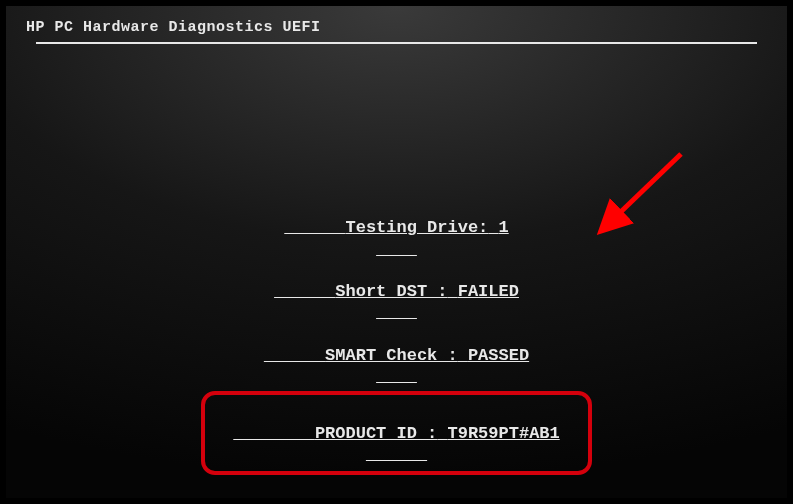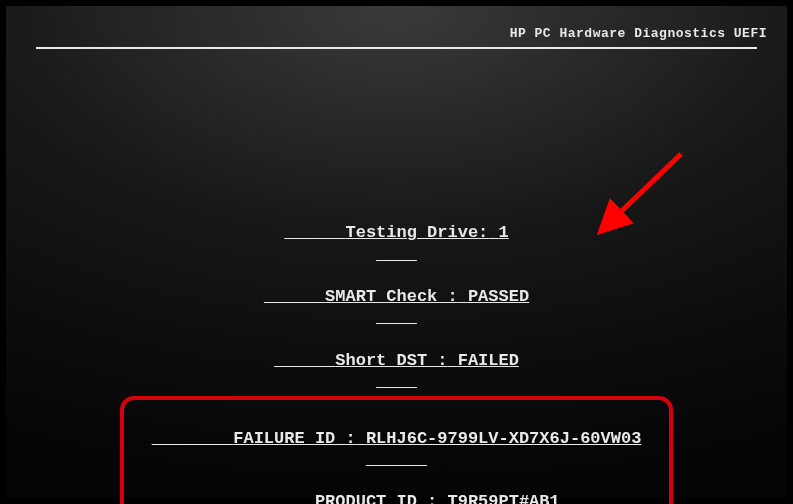--- a/index.html
+++ b/index.html
@@ -11,23 +11,23 @@
     color: #e8e8e8;
     position: relative;
   }
   .screen {
     position: absolute;
     top: 6px; left: 6px; right: 6px; bottom: 6px;
     background: radial-gradient(ellipse 140% 120% at 50% 0%, #3a3a3a 0%, #161616 40%, #050505 80%);
     padding: 10px 20px 0 20px;
   }
   .title {
-    text-align: right;
-    font-size: 13px;
-    margin-top: 10px;
+    text-align: left;
+    font-size: 15px;
+    margin-top: 3px;
     letter-spacing: 0.5px;
   }
   .hr-solid {
     height: 2px;
     background: #e8e8e8;
     margin: 6px 10px 0 10px;
   }
   .results {
     margin-top: 152px;
     text-align: center;
@@ -55,30 +55,27 @@
 <div class="screen">
 
   <div class="title">HP PC Hardware Diagnostics UEFI</div>
   <div class="hr-solid"></div>
 
   <div class="results">
     <div class="results-row">
       <span>Testing Drive:</span> <span>1</span>
     </div>
     <div class="results-row">
-      <span>SMART Check :</span> <span>PASSED</span>
+      <span>Short DST :</span> <span>FAILED</span>
     </div>
     <div class="results-row">
-      <span>Short DST :</span> <span>FAILED</span>
+      <span>SMART Check :</span> <span>PASSED</span>
     </div>
 
     <div class="highlight-box">
-      <div class="results-row">
-        <span>FAILURE ID :</span> <span>RLHJ6C-9799LV-XD7X6J-60VW03</span>
-      </div>
       <div class="results-row">
         <span>PRODUCT ID :</span> <span>T9R59PT#AB1</span>
       </div>
     </div>
   </div>
 
   <svg class="arrow" width="110" height="100">
     <defs>
       <marker id="ah" markerWidth="7" markerHeight="7" refX="5" refY="3.5" orient="auto">
         <polygon points="0 0, 7 3.5, 0 7" fill="#ff0000"></polygon>

